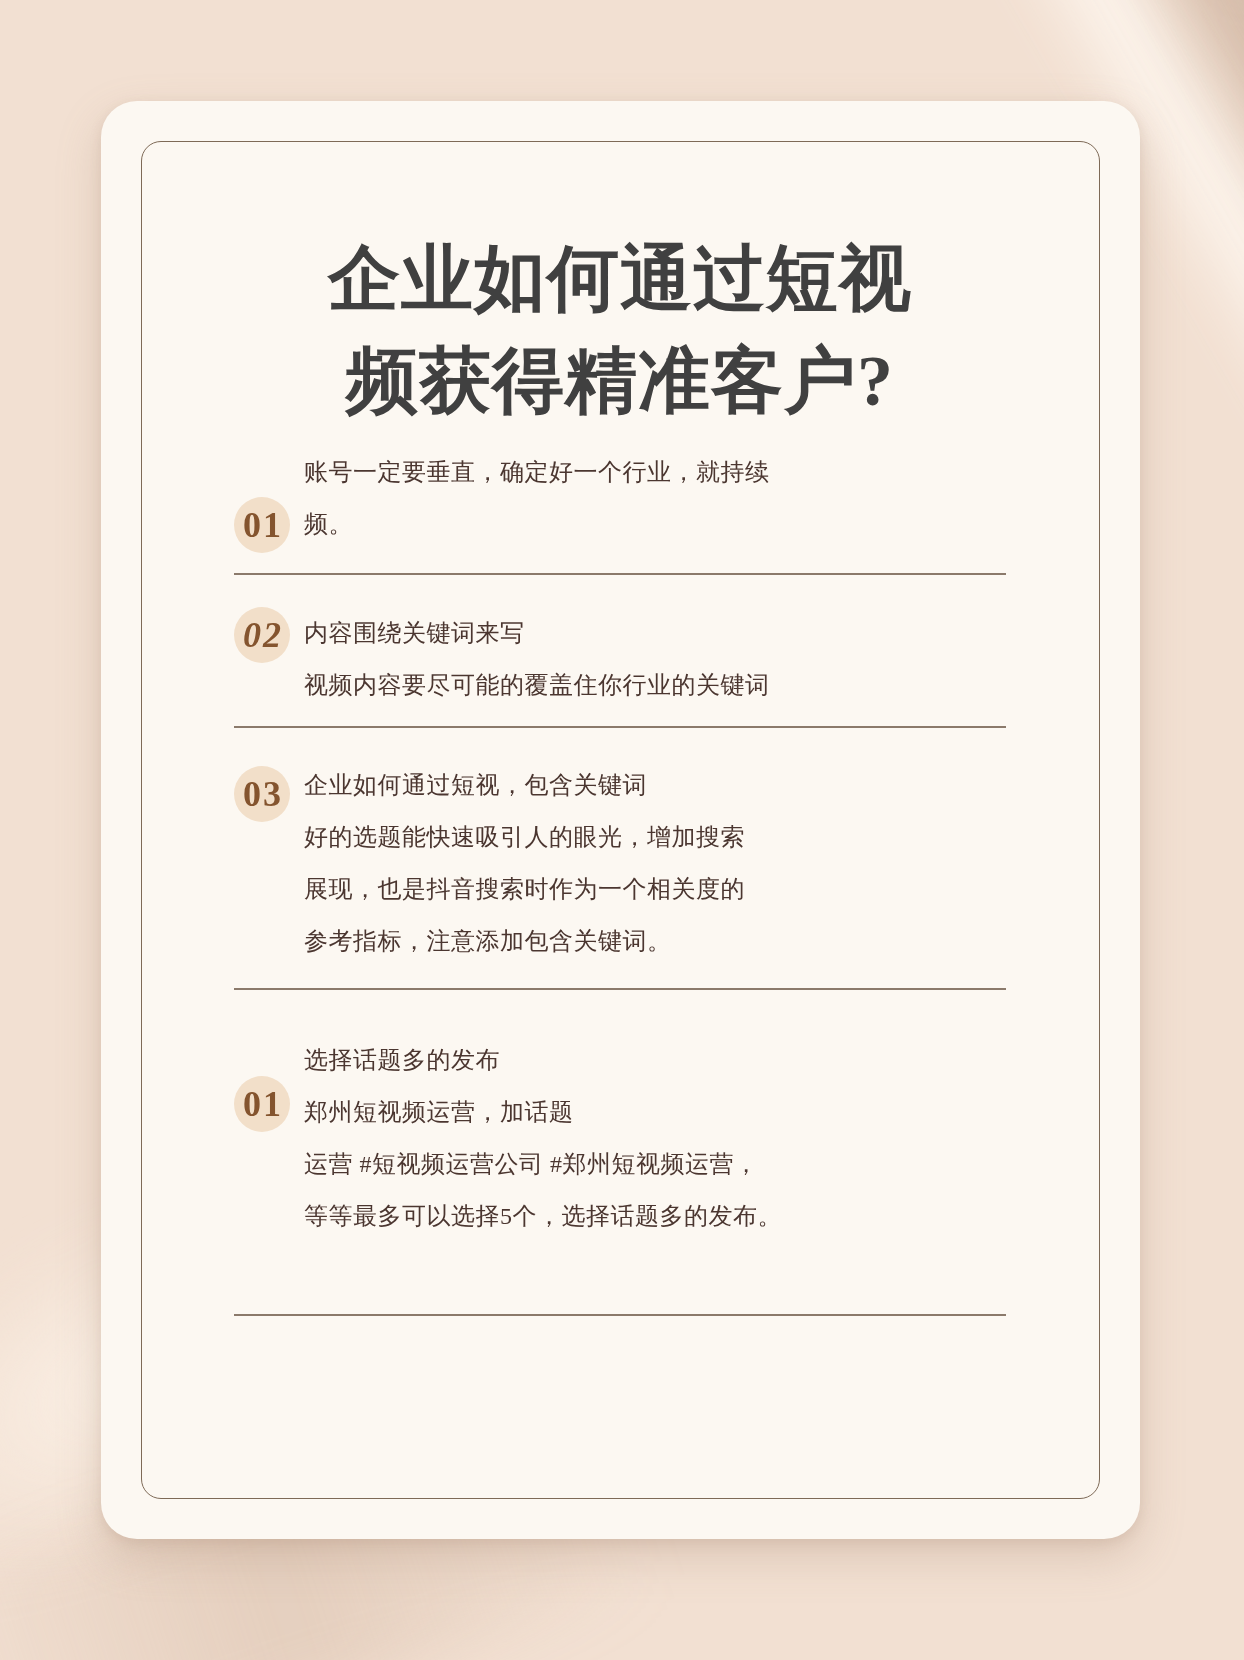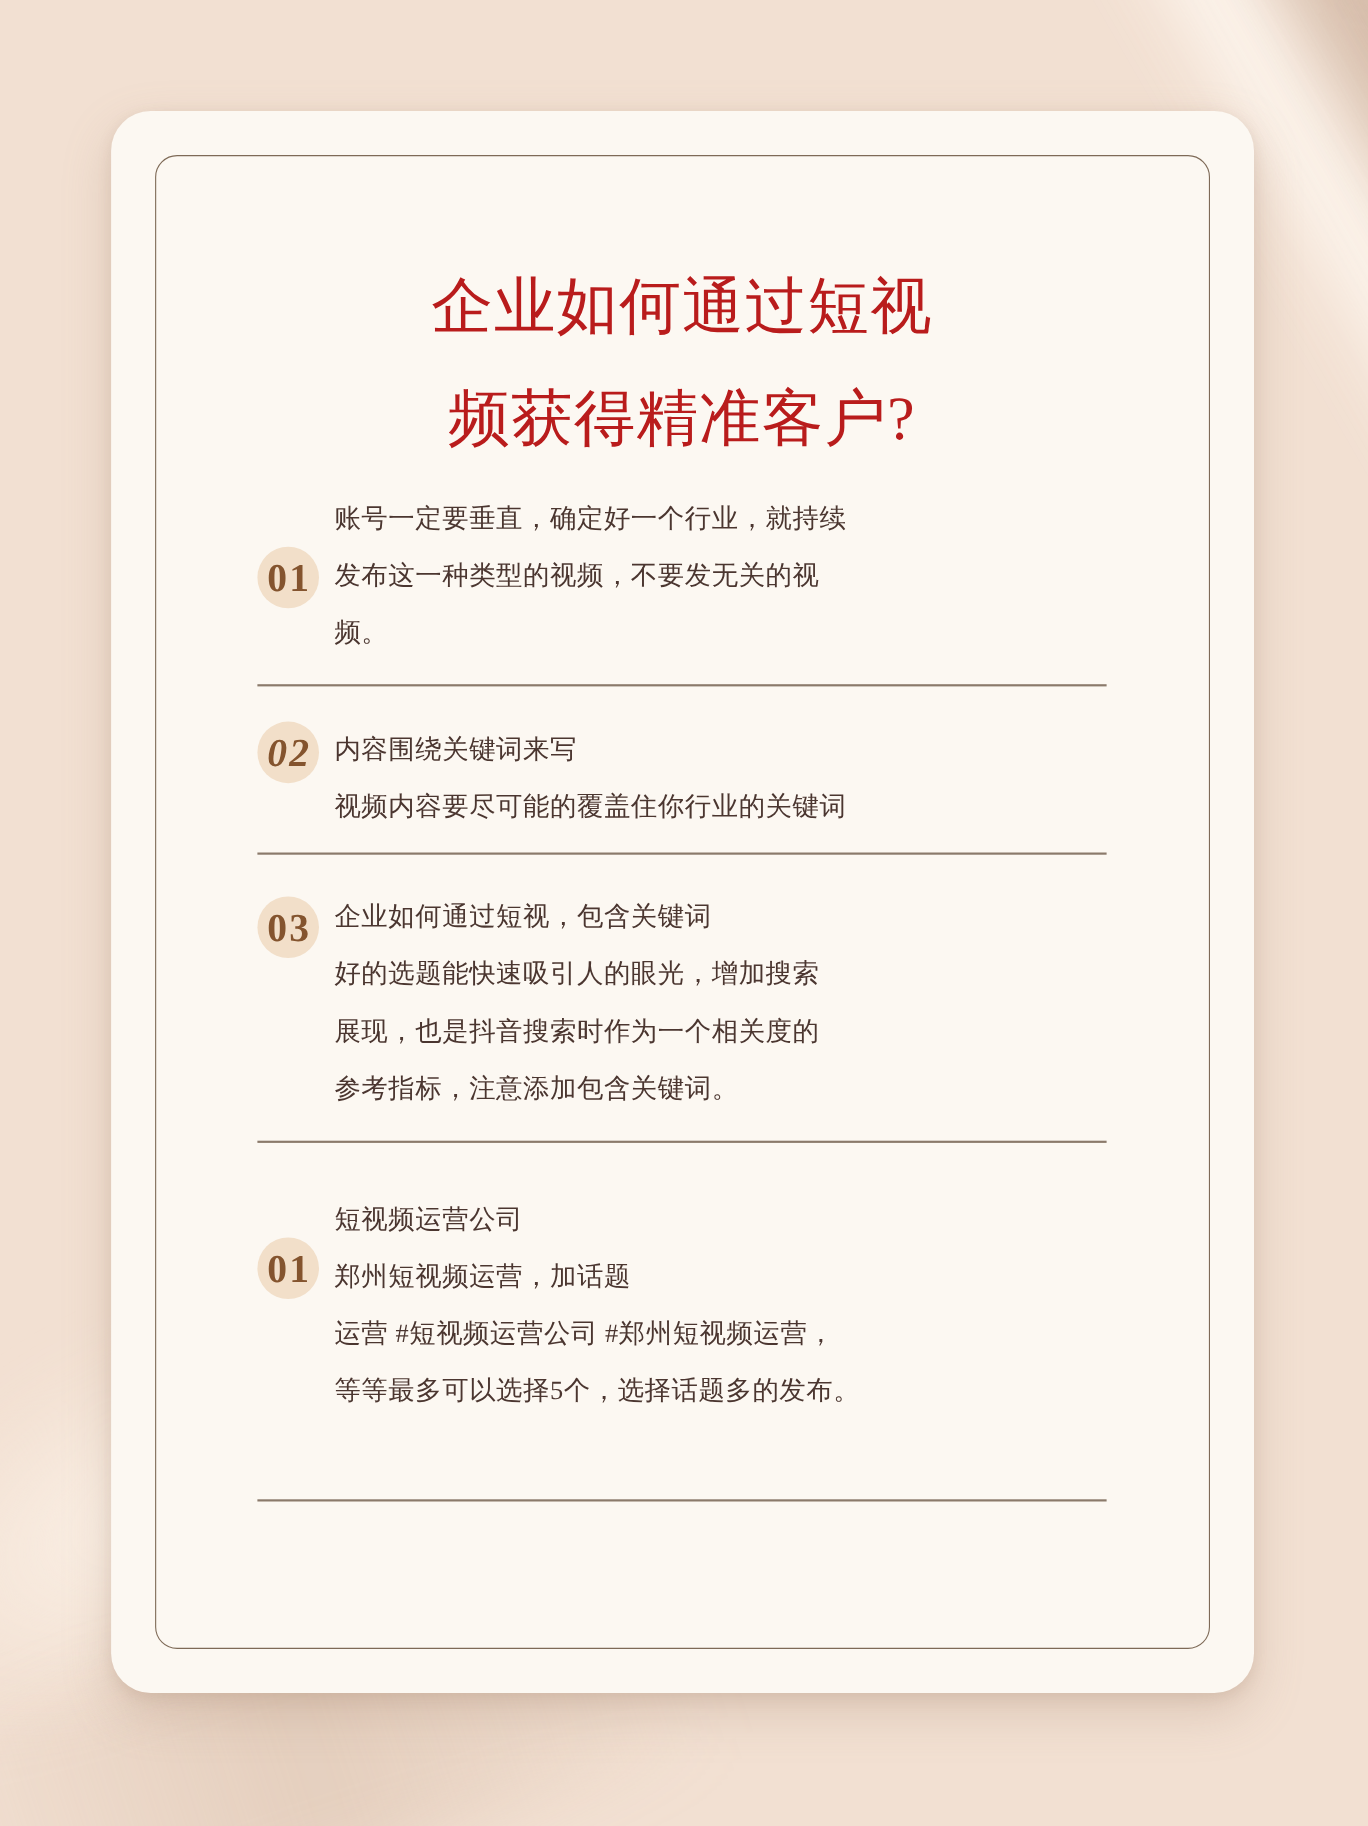--- a/index.html
+++ b/index.html
@@ -62,25 +62,25 @@
     pointer-events: none;
   }
   .content {
     position: absolute;
     left: 133px; top: 0;
     width: 772px;
   }
   .title {
     margin: 127px 0 0 0;
     text-align: center;
-    font-size: 56px;
+    font-size: 72px;
     line-height: 102px;
-    font-weight: 400;
+    font-weight: 700;
     letter-spacing: 1px;
-    color: #b91c1c;
+    color: #404040;
   }
   .title-line { display: block; }
   .item { display: flex; }
   .badge {
     flex: none;
     width: 56px; height: 56px;
     margin-right: 14px;
     border-radius: 50%;
     background: #f2dfc9;
     display: flex; align-items: center; justify-content: center;
@@ -137,21 +137,20 @@
         <span class="title-line">企业如何通过短视</span>
         <span class="title-line">频获得精准客户?</span>
       </h1>
 
       <section class="item item-1">
         <div class="badge">
           <span class="badge-num">01</span>
         </div>
         <div class="item-text">
           <div class="line">账号一定要垂直，确定好一个行业，就持续</div>
-          <div class="line">发布这一种类型的视频，不要发无关的视</div>
           <div class="line">频。</div>
         </div>
       </section>
 
       <hr class="divider divider-1">
 
       <section class="item item-2">
         <div class="badge">
           <span class="badge-num">02</span>
         </div>
@@ -175,21 +174,21 @@
         </div>
       </section>
 
       <hr class="divider divider-3">
 
       <section class="item item-4">
         <div class="badge">
           <span class="badge-num">01</span>
         </div>
         <div class="item-text">
-          <div class="line">短视频运营公司</div>
+          <div class="line">选择话题多的发布</div>
           <div class="line">郑州短视频运营，加话题</div>
           <div class="line">运营 #短视频运营公司 #郑州短视频运营，</div>
           <div class="line">等等最多可以选择5个，选择话题多的发布。</div>
         </div>
       </section>
 
       <hr class="divider divider-4">
 
     </div>
   </div>

